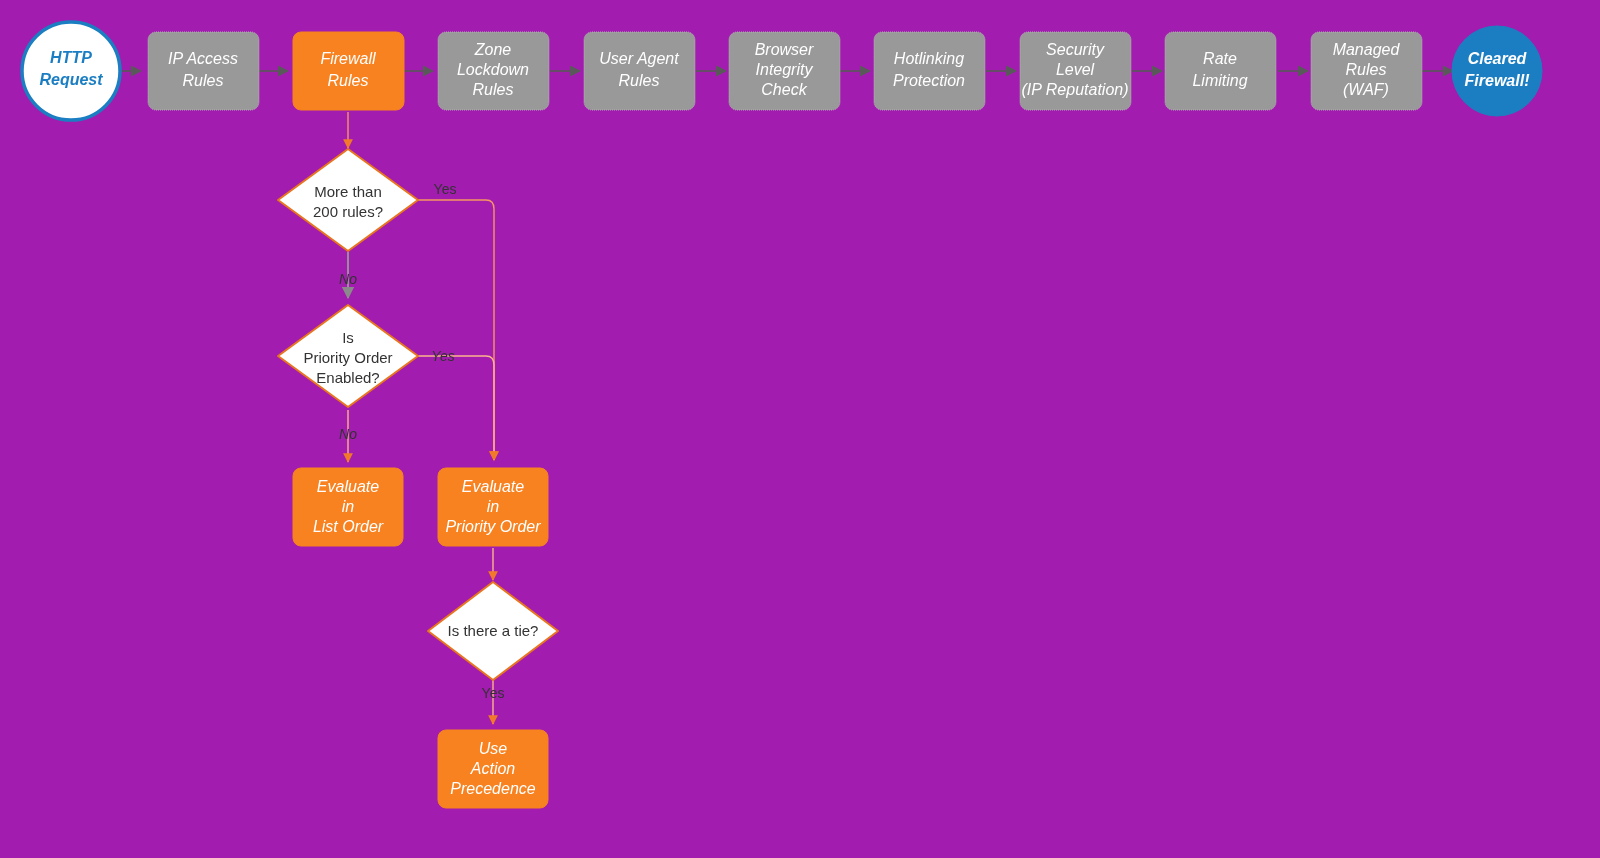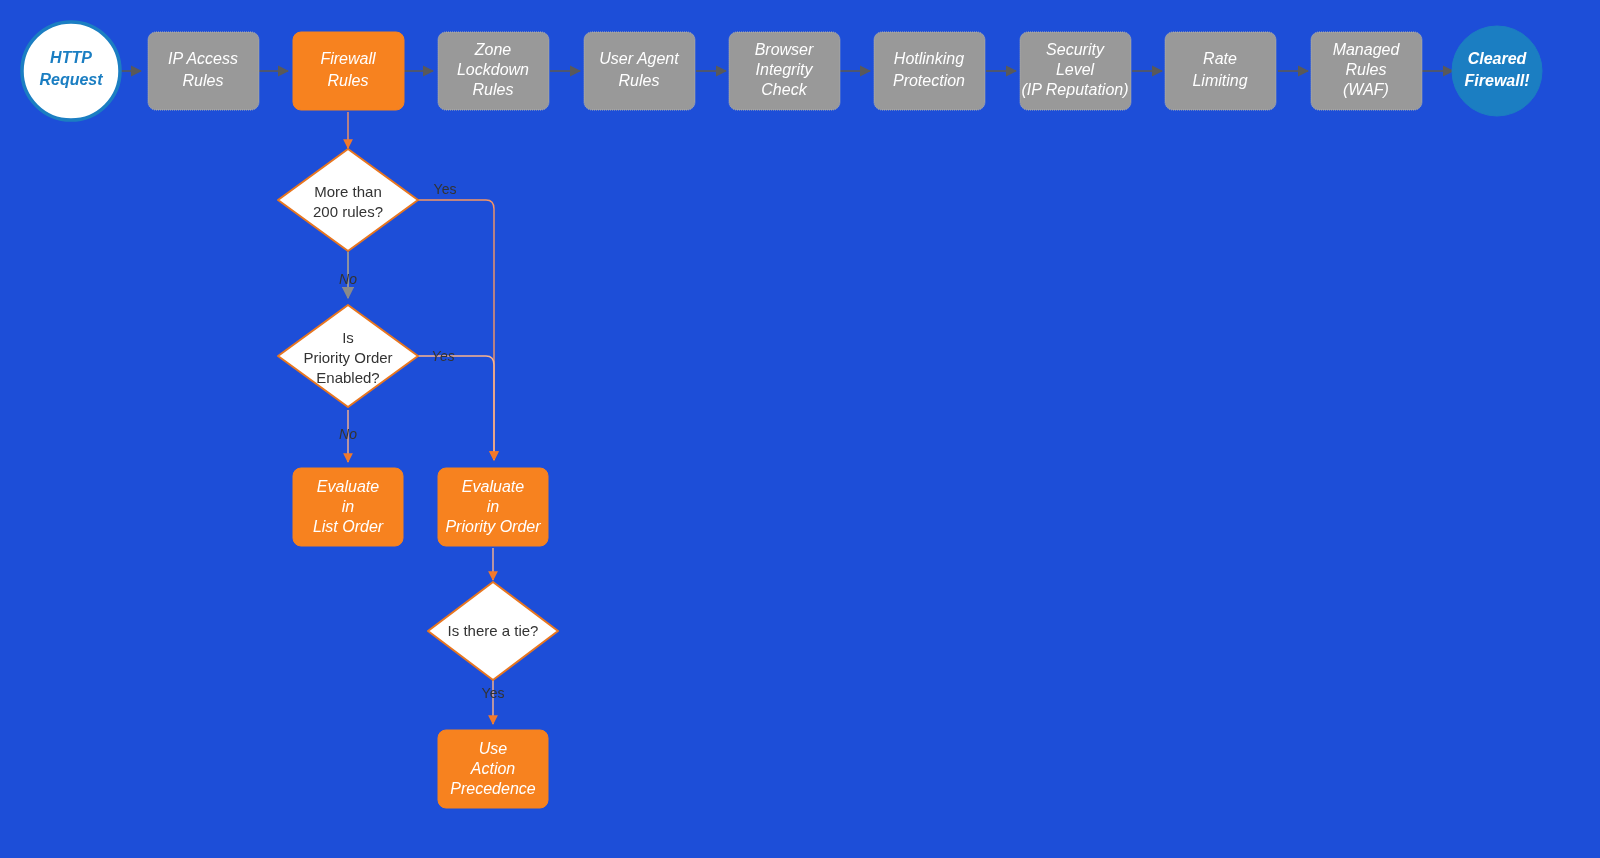--- a/index.html
+++ b/index.html
@@ -10,21 +10,21 @@
   body {
     width: 1600px;
     height: 858px;
     font-family: "Liberation Sans", sans-serif;
     overflow: hidden;
   }
   #canvas {
     position: relative;
     width: 1600px;
     height: 858px;
-    background: #1d4ed8;
+    background: #a21caf;
   }
   svg.flow {
     position: absolute;
     top: 0;
     left: 0;
     width: 1600px;
     height: 858px;
   }
   
   .node-rect {

